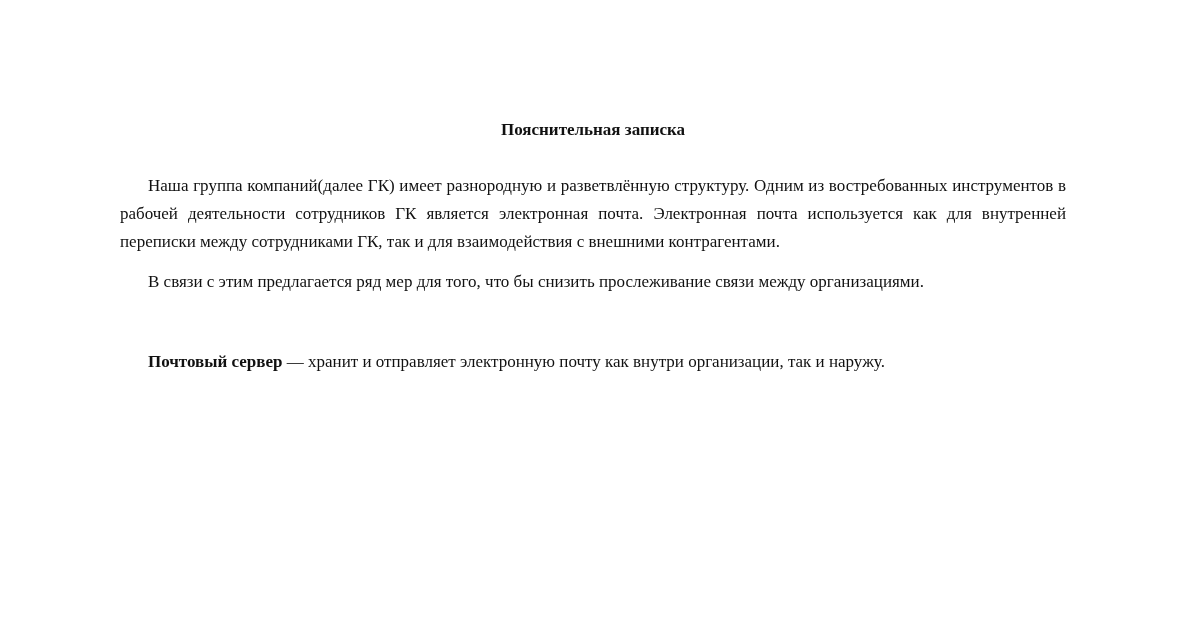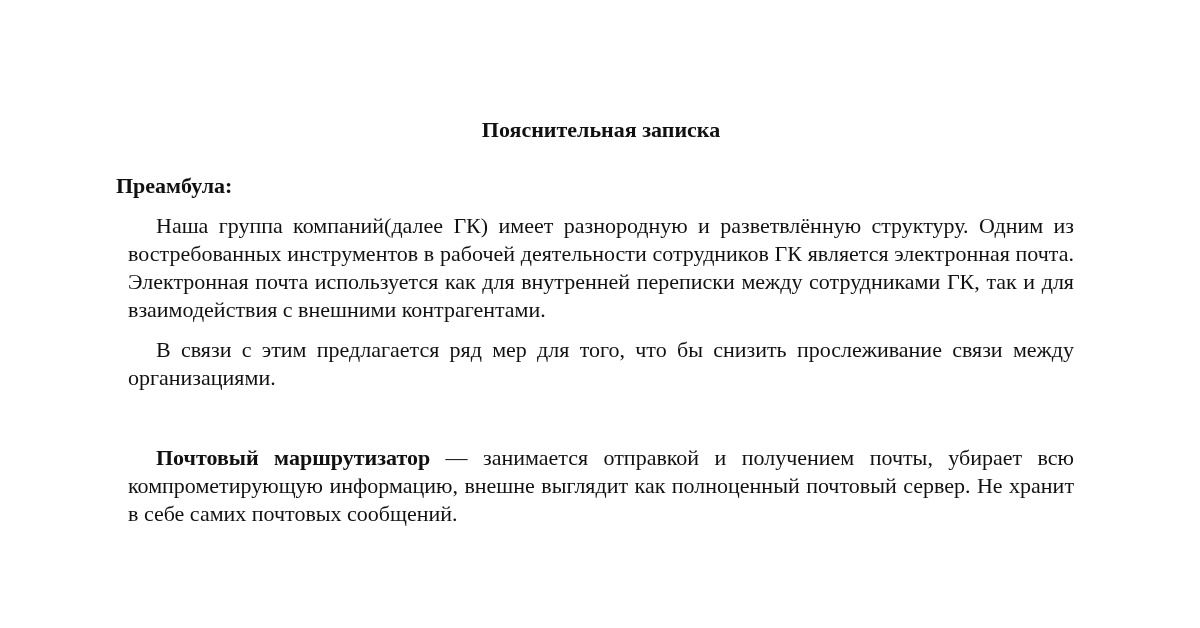--- a/index.html
+++ b/index.html
@@ -2,41 +2,40 @@
 <html><head>
 <meta charset="utf-8">
 <style>
   html, body { margin: 0; padding: 0; }
   body {
     width: 1200px; height: 628px; overflow: hidden; background: #ffffff;
     font-family: "Liberation Serif", "DejaVu Serif", serif;
     color: #111111;
   }
   .page {
-    position: absolute; left: 116px; top: 116px; width: 970px;
-    font-size: 22px; line-height: 28px;
+    position: absolute; left: 108px; top: 116px; width: 970px;
+    font-size: 17px; line-height: 28px;
   }
   .title { text-align: center; font-weight: bold; margin: 0 0 28px 0; }
   .heading { font-weight: bold; margin: 0; }
   .para { text-align: justify; text-indent: 28px; margin: 12px; }
   .gap { height: 28px; }
   .term { font-weight: bold; }
 </style>
 </head>
 <body>
 
 <div class="page">
   <p class="title">Пояснительная записка</p>
 
   <div>
-    <p class="heading">Преамбула:</p>
     <p class="para">Наша группа компаний(далее ГК) имеет разнородную и разветвлённую структуру. Одним из востребованных инструментов в рабочей деятельности сотрудников ГК является электронная почта. Электронная почта используется как для внутренней переписки между сотрудниками ГК, так и для взаимодействия с внешними контрагентами.</p>
     <p class="para">В связи с этим предлагается ряд мер для того, что бы снизить прослеживание связи между организациями.</p>
   </div>
 
   <div class="gap"></div>
 
   <div>
     <p class="para">
-      <span class="term">Почтовый маршрутизатор</span><span> — занимается отправкой и получением почты, убирает всю компрометирующую информацию, внешне выглядит как полноценный почтовый сервер. Не хранит в себе самих почтовых сообщений.</span>
+      <span class="term">Почтовый сервер</span><span> — хранит и отправляет электронную почту как внутри организации, так и наружу.</span>
     </p>
   </div>
 </div>
 
 </body></html>

